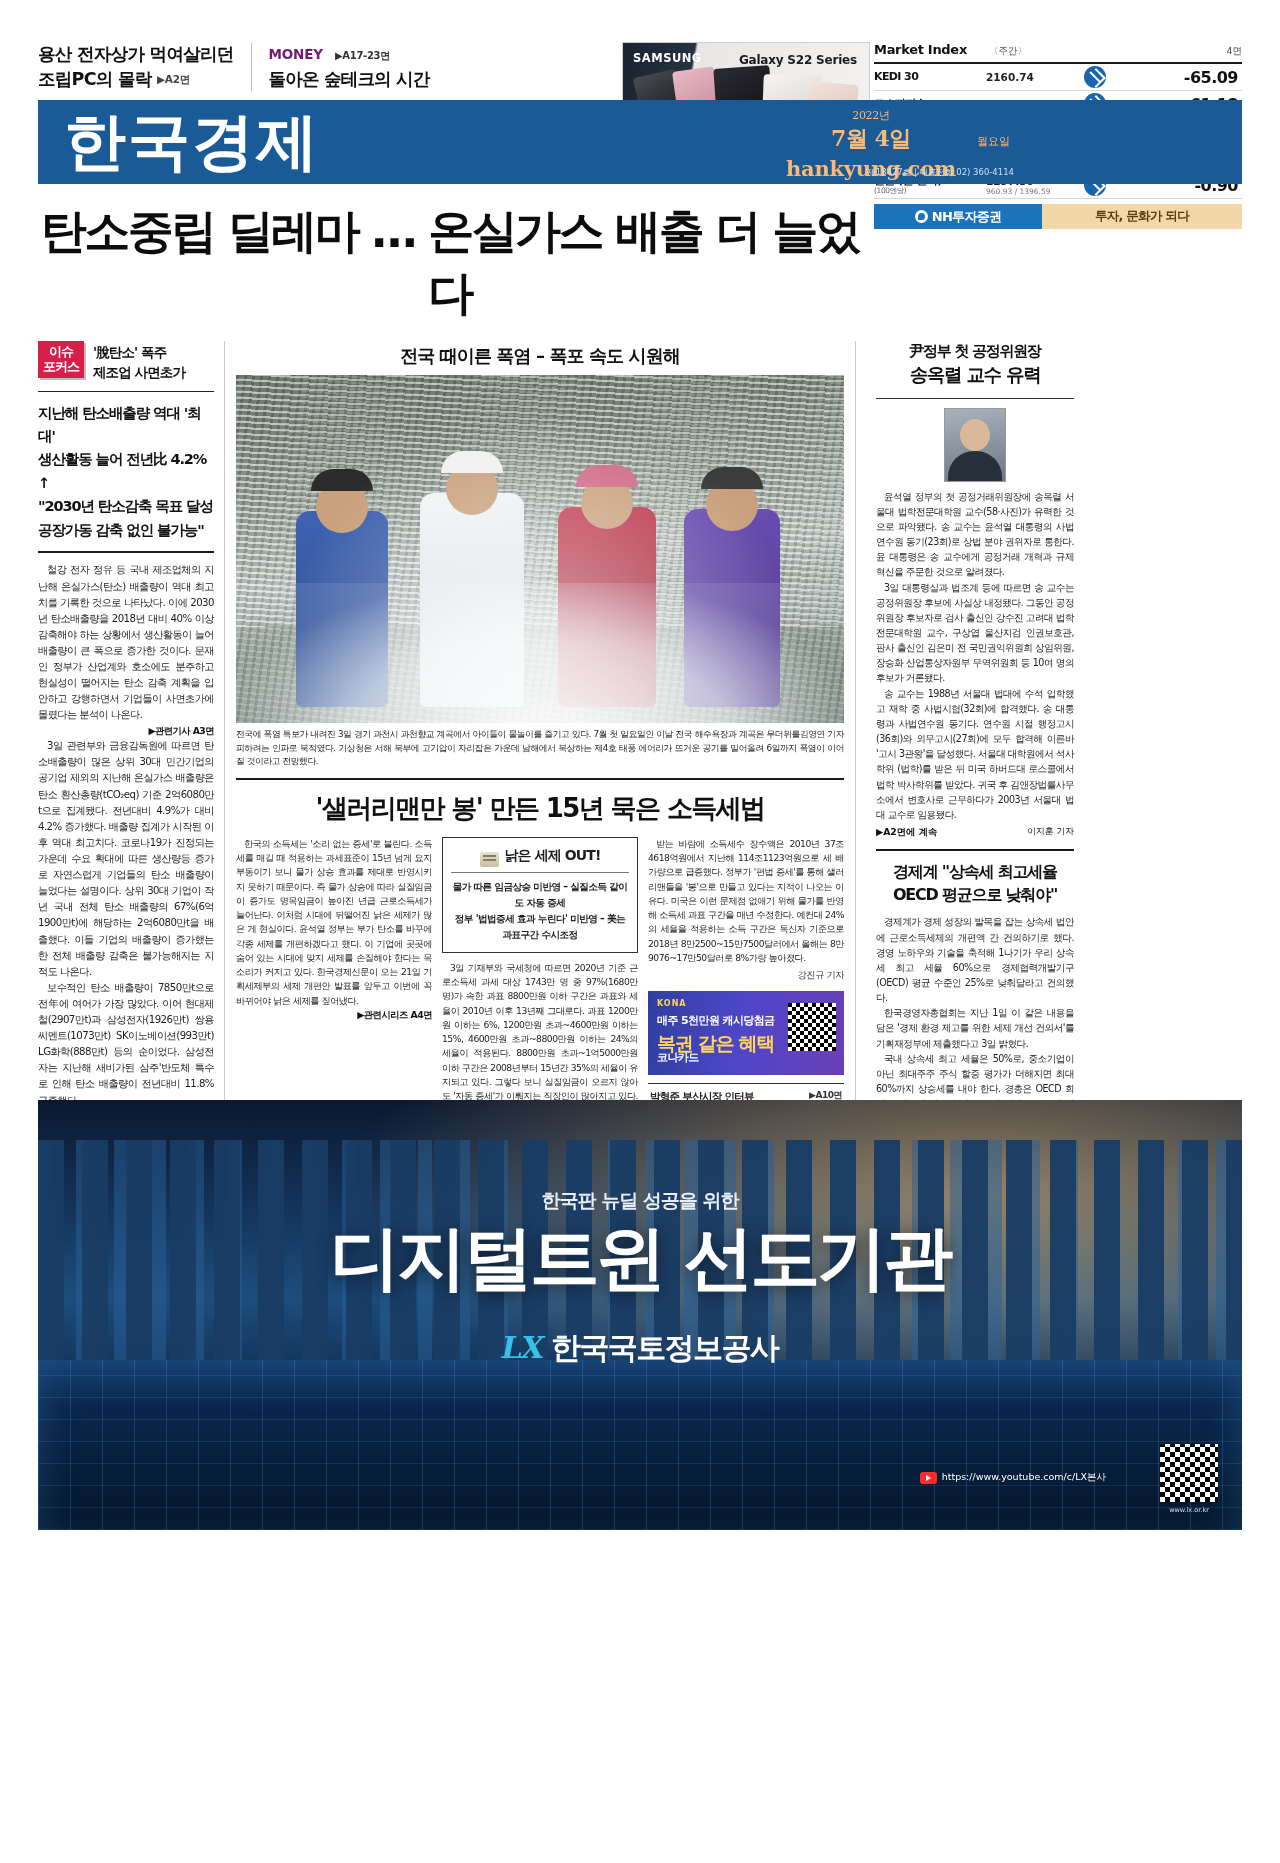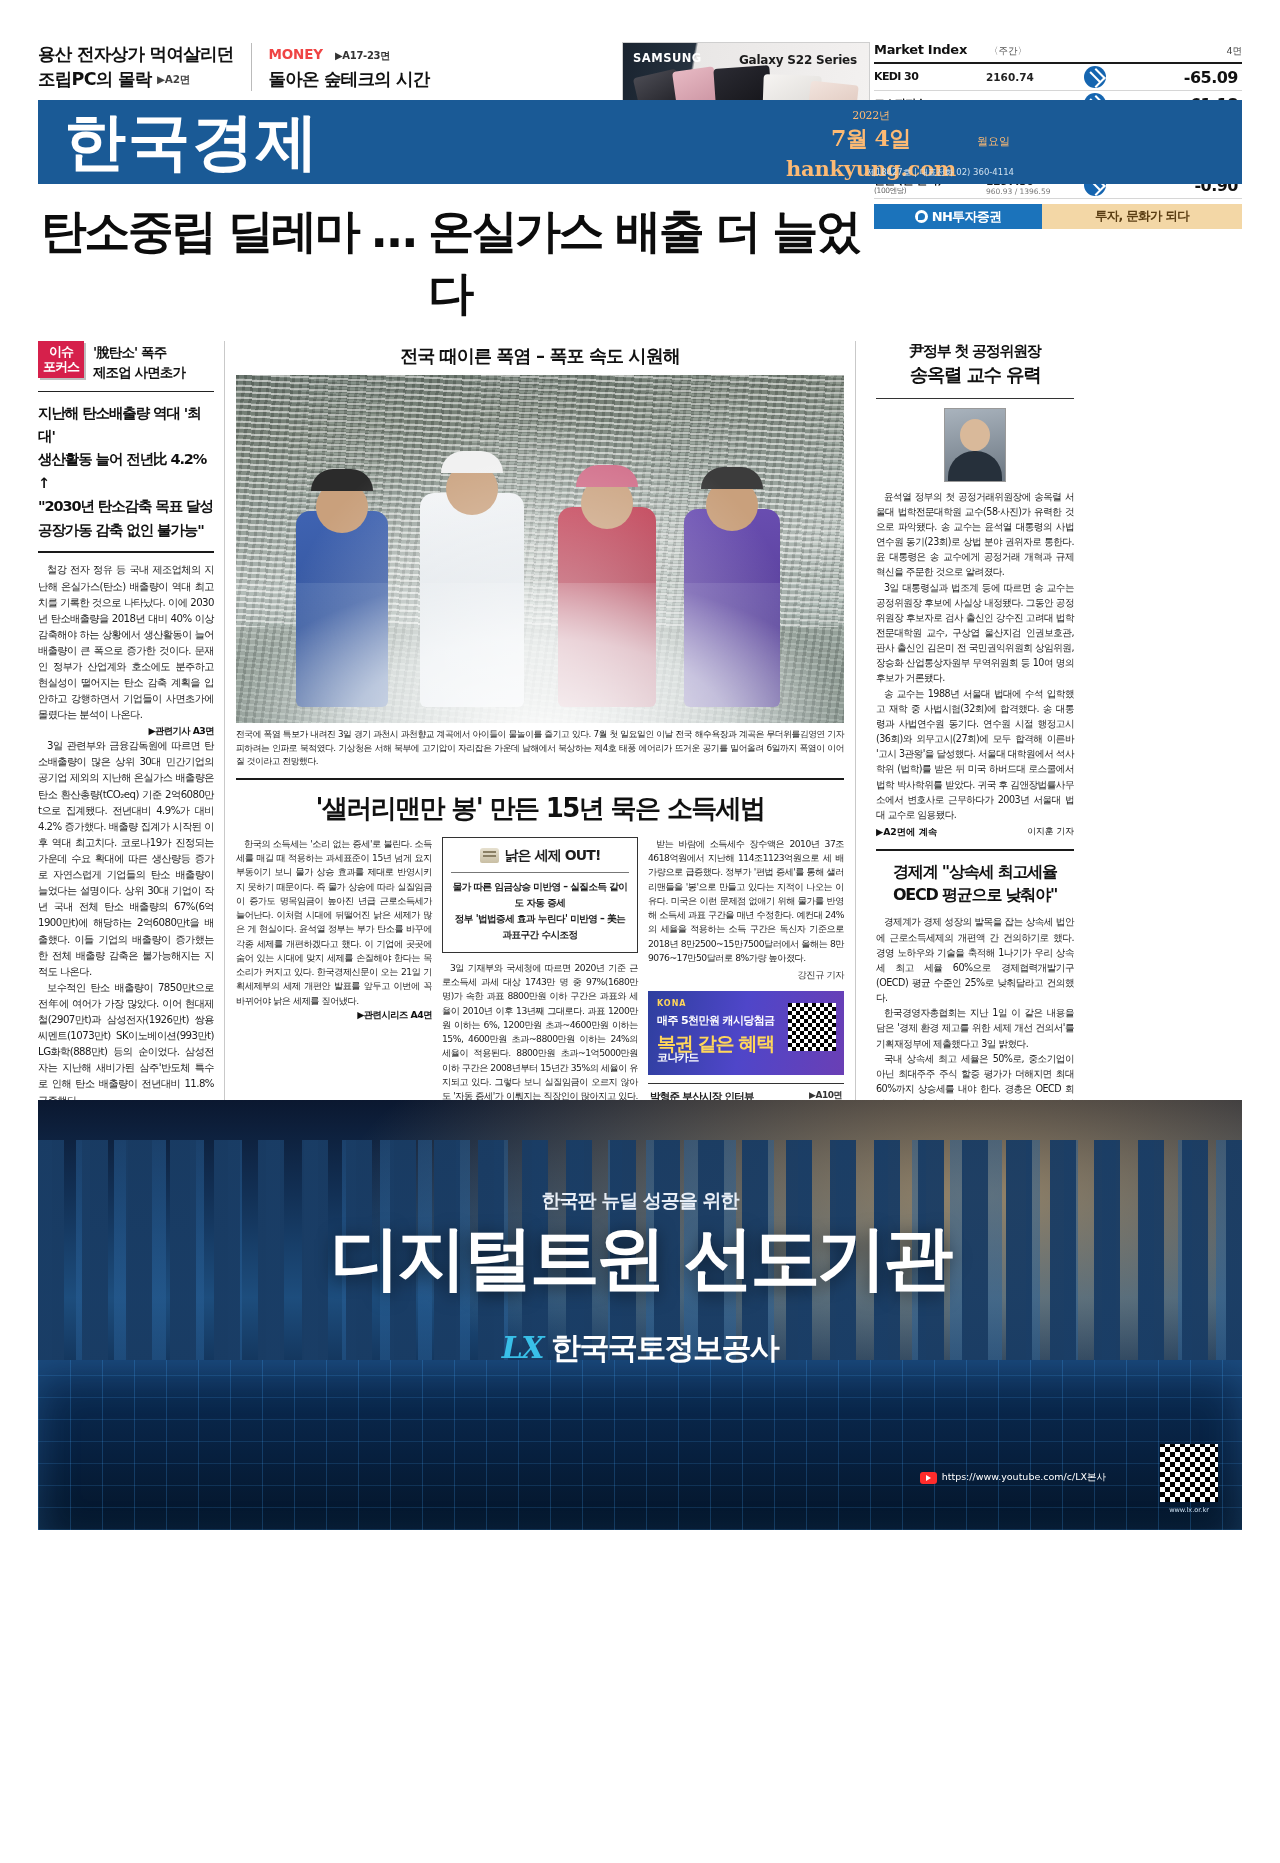--- a/index.html
+++ b/index.html
@@ -15,21 +15,21 @@
   }
   .page { width: 1280px; height: 1863px; position: relative; padding: 0 38px; }
 
   
   .topstrip { display: flex; align-items: flex-start; height: 92px; padding-top: 42px; }
   .promo-left { display: flex; align-items: center; }
   .promo-a { font-size: 17.5px; font-weight: 700; line-height: 1.42; letter-spacing: -0.7px; color: #111; }
   .promo-a .pg { font-size: 10.5px; font-weight: 700; color: #444; letter-spacing: -0.3px; vertical-align: 2px; }
   .vrule { width: 1px; background: #bbb; height: 48px; margin: 0 17px; align-self: center; }
   .promo-b { line-height: 1.45; }
-  .money-tag { font-size: 13.5px; font-weight: 700; color: #ef4444; letter-spacing: -0.2px; }
+  .money-tag { font-size: 13.5px; font-weight: 700; color: #701a75; letter-spacing: -0.2px; }
   .money-pg { font-size: 10px; font-weight: 700; color: #333; margin-left: 7px; letter-spacing: -0.3px; }
   .promo-b-line { font-size: 17.5px; font-weight: 700; letter-spacing: -0.8px; color: #111; margin-top: 2px; }
 
   
   .samsung-ad {
     position: absolute; left: 622px; top: 42px; width: 248px; height: 78px;
     background: linear-gradient(100deg,#1a2430 0%,#26323f 28%,#e9e7e6 29%,#f3f1f0 100%);
     border: 1px solid #cfcfcf; overflow: hidden;
   }
   .samsung-word { position: absolute; left: 10px; top: 8px; font-size: 11.5px; font-weight: 700; color: #fff; letter-spacing: 0.5px; }
@@ -129,21 +129,21 @@
   .photo-cap { font-size: 8.8px; line-height: 1.55; letter-spacing: -0.45px; color: #222; margin-top: 5px; text-align: justify; }
   .photo-cap .cap-by { float: right; font-weight: 400; color: #333; }
 
   
   .story2 { border-top: 2px solid #1a1a1a; margin-top: 9px; padding-top: 11px; }
   .story2-title { text-align: center; font-size: 26px; font-weight: 700; letter-spacing: -1.6px; padding-bottom: 11px; }
   .s2grid { display: flex; gap: 10px; }
   .s2col { flex: 1; font-size: 9.2px; line-height: 1.55; letter-spacing: -0.5px; text-align: justify; color: #1d1d1d; }
   .s2col p { text-indent: 8px; }
   .oldtax-box { border: 1px solid #333; padding: 7px 8px 8px; margin-bottom: 8px; }
-  .ot-head { display: flex; align-items: center; justify-content: center; gap: 6px; border-bottom: 1px solid #777; padding-bottom: 5px; margin-bottom: 6px; }
+  .ot-head { display: flex; align-items: flex-end; justify-content: center; gap: 6px; border-bottom: 1px solid #777; padding-bottom: 5px; margin-bottom: 6px; }
   .ot-ico { width: 19px; height: 15px; background: linear-gradient(#e6e0cf,#c9bfa4); border-radius: 3px 3px 2px 2px; position: relative; }
   .ot-ico::after { content: ""; position: absolute; left: 3px; top: 3px; right: 3px; height: 2px; background: #8a7f64; box-shadow: 0 4px 0 #8a7f64; }
   .ot-title { font-size: 14px; font-weight: 700; letter-spacing: -0.9px; }
   .ot-line { font-size: 9.6px; font-weight: 700; line-height: 1.7; letter-spacing: -0.55px; text-align: center; }
 
   
   .kona { margin-top: 8px; height: 84px; background: linear-gradient(100deg,#2e3f9e 0%,#4f46c9 48%,#6a3fb5 100%); position: relative; overflow: hidden; }
   .kona-brand { position: absolute; left: 9px; top: 7px; font-size: 8px; font-weight: 700; color: #ffd65a; letter-spacing: 1px; }
   .kona-l1 { position: absolute; left: 9px; top: 21px; font-size: 11px; font-weight: 700; color: #fff; letter-spacing: -0.6px; }
   .kona-l2 { position: absolute; left: 9px; top: 38px; font-size: 19px; font-weight: 700; color: #ffd65a; letter-spacing: -1.3px; }

